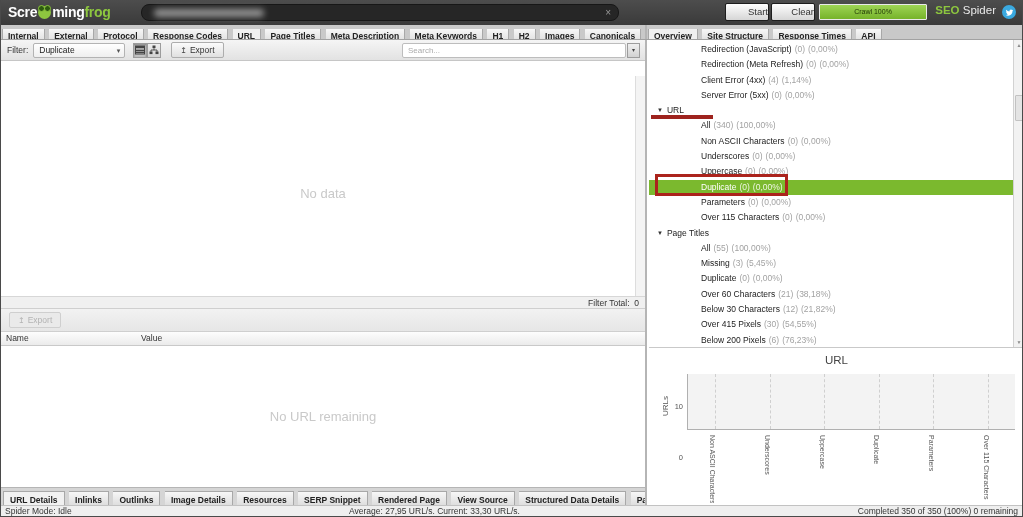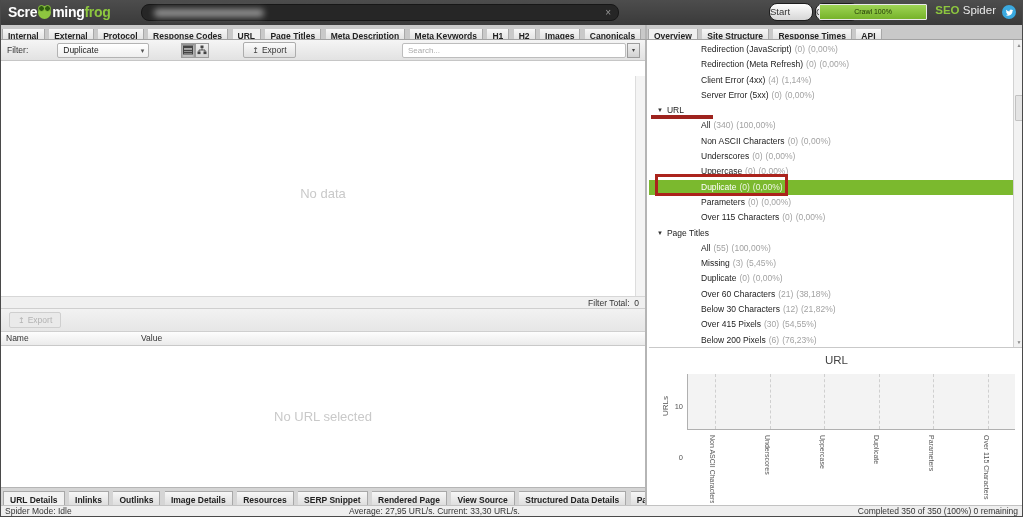--- a/index.html
+++ b/index.html
@@ -17,23 +17,23 @@
   .frog { display:inline-block; position:relative; width:13px; height:13px; margin:0 1px;
           vertical-align:-2px; background:#8dc63f; border-radius:50%; }
   .frog::before, .frog::after { content:""; position:absolute; top:-1px; width:5px; height:5px;
           background:#2e5b10; border-radius:50%; border:1px solid #8dc63f; }
   .frog::before { left:0; } .frog::after { right:0; }
   .urlbox { position:absolute; left:140px; top:4px; width:478px; height:17px;
             background:#262626; border:1px solid #171717; border-radius:8px; }
   .urlblur { position:absolute; left:12px; top:4px; width:110px; height:8px; border-radius:4px;
              background:#a8a8a8; filter:blur(3px); opacity:.85; }
   .urlclear { position:absolute; right:7px; top:1px; color:#999; font-size:10px; line-height:14px; }
-  .tb-btn { position:absolute; top:3px; width:44px; height:18px; border:1px solid #1d1d1d; border-radius:8px;
-            background:linear-gradient(#fefefe,#d6d6d6); font-size:9.5px; color:#333; text-align:left;
-            line-height:16px; cursor:pointer;margin-left:44px; }
+  .tb-btn { position:absolute; top:3px; width:44px; height:18px; border:1px solid #1d1d1d; border-radius:2px;
+            background:linear-gradient(#fefefe,#d6d6d6); font-size:9.5px; color:#333; text-align:right;
+            line-height:16px; cursor:pointer; }
   .btn-start { left:724px; } .btn-clear { left:770px; }
   .progress { position:absolute; left:818px; top:4px; width:108px; height:16px;
               border:1px solid #e9e9e9; background:linear-gradient(#9ed455,#76b32a); border-radius:1px; }
   .progress span { display:block; text-align:center; font-size:7px; line-height:14px; color:#1d3304; }
   .brand { position:absolute; right:26px; top:4px; font-size:11.5px; color:#e9e9e9; }
   .brand b { color:#8dc63f; }
   .twitter { position:absolute; right:6px; top:5px; width:14px; height:14px; border-radius:50%;
              background:#3aa9e0; display:flex; align-items:center; justify-content:center; }
   .twitter svg { width:9px; height:9px; }
 
@@ -46,21 +46,21 @@
          color:#222; background:linear-gradient(#f7f7f7,#dadada); border-right:1px solid #a8a8a8;
          cursor:pointer; }
   .tab:first-child { border-left:1px solid #a8a8a8; margin-left:1px; }
   .tab.active { background:#f0f0f0; }
 
   
   .panel-left { position:absolute; left:0; top:40px; width:646px; height:465px;
                 border-right:2px solid #b5b5b5; background:#fff; }
   .filterbar { position:absolute; top:0; left:0; width:100%; height:21px;
                background:linear-gradient(#f5f5f5,#e2e2e2); border-bottom:1px solid #c6c6c6;
-               display:flex; align-items:center;gap:24px; }
+               display:flex; align-items:center; }
   .filterbar .flabel { font-size:8.5px; color:#333; margin-left:6px; }
   .fselect { width:92px; height:15px; margin-left:5px; background:linear-gradient(#fff,#efefef);
              border:1px solid #b3b3b3; border-radius:2px; font-size:8.5px; color:#222;
              line-height:13px; padding-left:5px; position:relative; cursor:pointer; }
   .fselect .arr { position:absolute; right:4px; top:0; font-size:7px; color:#555; }
   .viewbtns { display:flex; margin-left:8px; }
   .vbtn { width:14px; height:15px; border:1px solid #9c9c9c; background:linear-gradient(#efefef,#d2d2d2);
           display:flex; align-items:center; justify-content:center; cursor:pointer; }
   .vbtn.pressed { background:#c3c3c3; box-shadow:inset 0 1px 2px rgba(0,0,0,.3); }
   .exportbtn { height:16px; margin-left:10px; padding:0 8px; border:1px solid #adadad; border-radius:2px;
@@ -243,21 +243,21 @@
     <div class="scrolltrack-left"></div>
     <div class="filtertotal"><span>Filter Total:</span>&nbsp;&nbsp;<span>0</span></div>
     <div class="lowertoolbar">
       <div class="exportbtn disabled"><span class="ic">↥</span><span>Export</span></div>
     </div>
     <div class="nvheader">
       <span class="name">Name</span>
       <span class="value">Value</span>
     </div>
     <div class="nvarea">
-      <span class="nodata">No URL selected</span>
+      <span class="nodata">No URL remaining</span>
     </div>
     <div class="bottomtabs">
       <span class="btab active">URL Details</span>
       <span class="btab">Inlinks</span>
       <span class="btab">Outlinks</span>
       <span class="btab">Image Details</span>
       <span class="btab">Resources</span>
       <span class="btab">SERP Snippet</span>
       <span class="btab">Rendered Page</span>
       <span class="btab">View Source</span>

